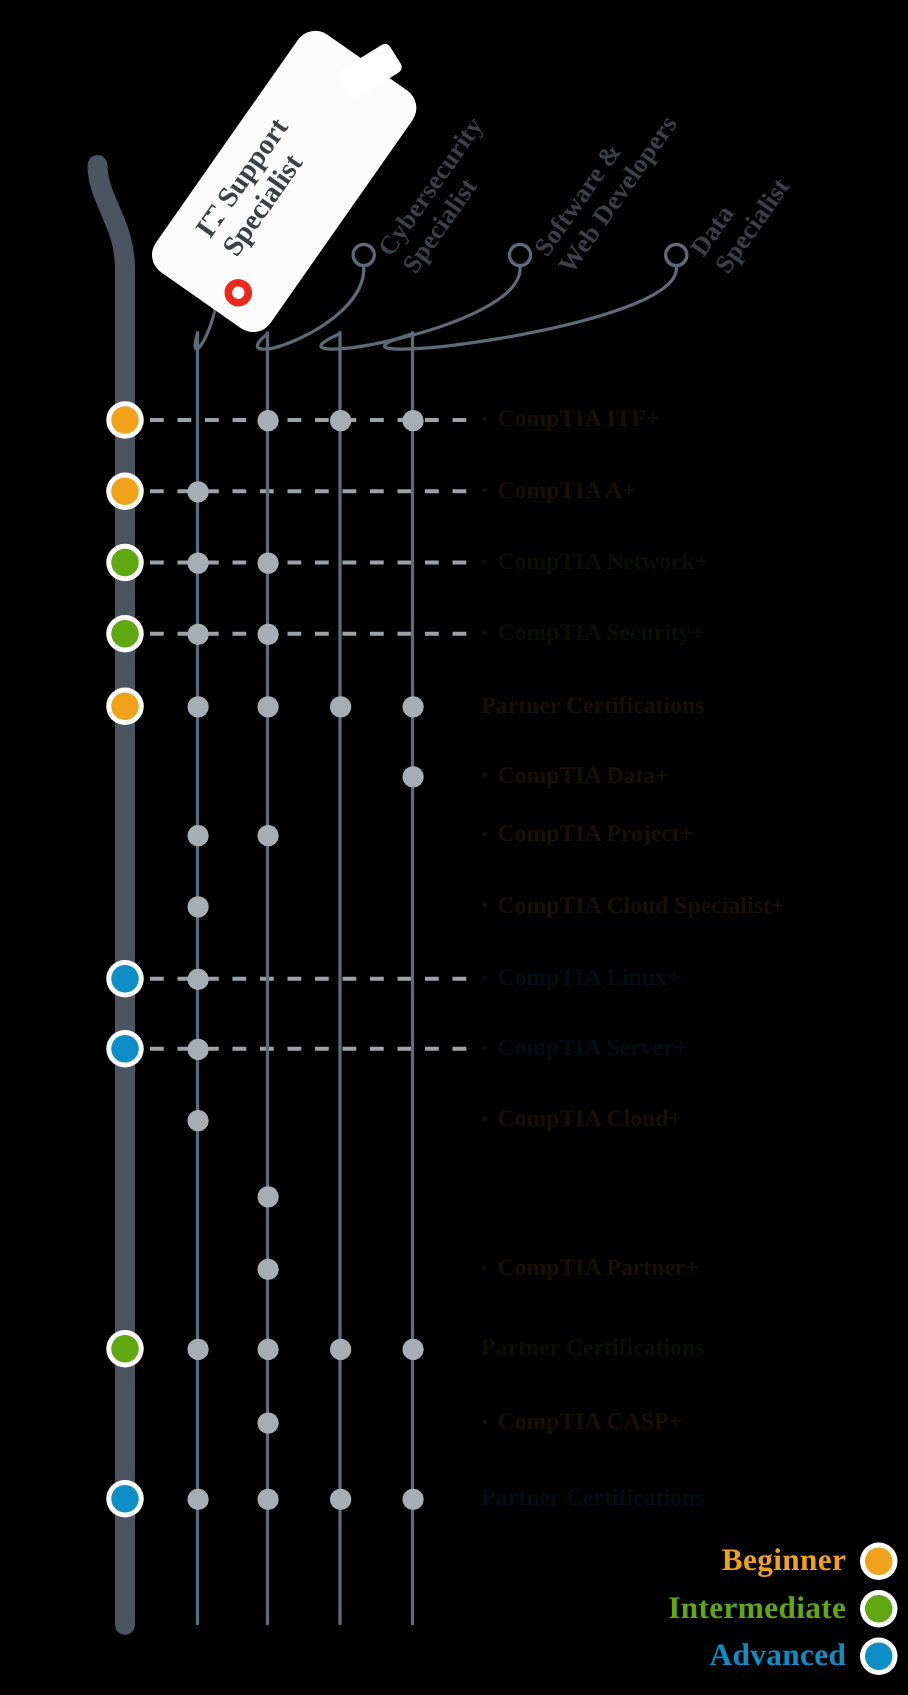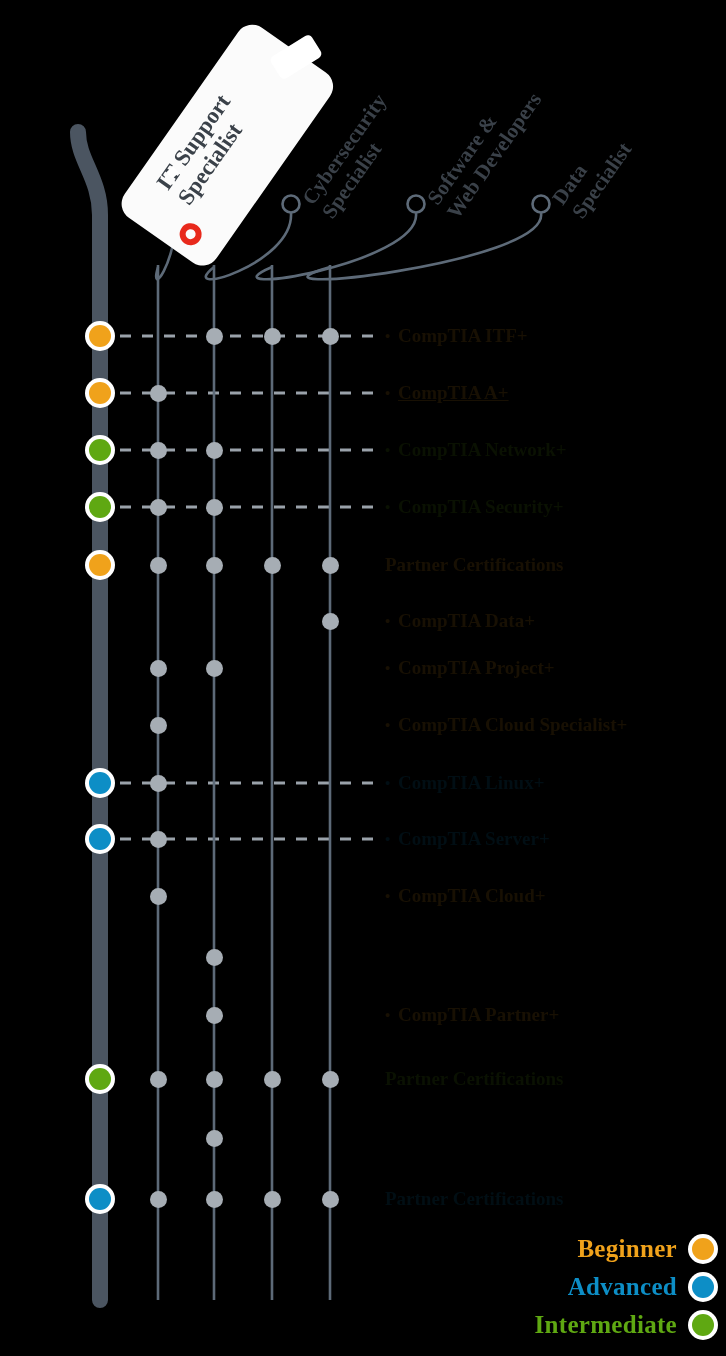--- a/index.html
+++ b/index.html
@@ -139,21 +139,21 @@
         <div class="dot" style="left: 205.5px; top: 4.5px; background: rgb(166, 173, 180);"></div>
         <div class="dot" style="left: 263.5px; top: 4.5px; background: rgb(166, 173, 180);"></div>
         <div class="dot" style="left: 321.5px; top: 4.5px; background: rgb(166, 173, 180);"></div>
         <div class="row-label sub" style="color: rgb(24, 16, 3);"><span class="bullet">•</span><span>CompTIA ITF+</span></div>
       </div>
       <div class="row" style="top: 380px; width: 726px;">
         <div class="node" style="left: 85px; top: -2px;">
           <i style="background: rgb(240, 162, 27);"></i>
         </div>
         <div class="dot" style="left: 149.5px; top: 4.5px; background: rgb(166, 173, 180);"></div>
-        <div class="row-label sub" style="color: rgb(24, 16, 3); text-decoration: underline;"><span class="bullet">•</span><span>CompTIA A+</span></div>
+        <div class="row-label sub" style="color: rgb(24, 16, 3);"><span class="bullet">•</span><span>CompTIA A+</span></div>
       </div>
       <div class="row" style="top: 437px; width: 726px;">
         <div class="node" style="left: 85px; top: -2px;">
           <i style="background: rgb(95, 168, 18);"></i>
         </div>
         <div class="dot" style="left: 149.5px; top: 4.5px; background: rgb(166, 173, 180);"></div>
         <div class="dot" style="left: 205.5px; top: 4.5px; background: rgb(166, 173, 180);"></div>
         <div class="row-label sub" style="color: rgb(10, 17, 2);"><span class="bullet">•</span><span>CompTIA Network+</span></div>
       </div>
       <div class="row" style="top: 494px; width: 726px;">
@@ -217,20 +217,21 @@
           <i style="background: rgb(95, 168, 18);"></i>
         </div>
         <div class="dot" style="left: 149.5px; top: 4.5px; background: rgb(166, 173, 180);"></div>
         <div class="dot" style="left: 205.5px; top: 4.5px; background: rgb(166, 173, 180);"></div>
         <div class="dot" style="left: 263.5px; top: 4.5px; background: rgb(166, 173, 180);"></div>
         <div class="dot" style="left: 321.5px; top: 4.5px; background: rgb(166, 173, 180);"></div>
         <div class="row-label" style="color: rgb(10, 17, 2);"><span>Partner Certifications</span></div>
       </div>
       <div class="row" style="top: 1125px; width: 726px;">
         <div class="dot" style="left: 205.5px; top: 4.5px; background: rgb(166, 173, 180);"></div>
+        <div class="row-label sub" style="color: rgb(24, 16, 3);"><span class="bullet">•</span><span>CompTIA CASP+</span></div>
       </div>
       <div class="row" style="top: 1186px; width: 726px;">
         <div class="node" style="left: 85px; top: -2px;">
           <i style="background: rgb(13, 142, 198);"></i>
         </div>
         <div class="dot" style="left: 149.5px; top: 4.5px; background: rgb(166, 173, 180);"></div>
         <div class="dot" style="left: 205.5px; top: 4.5px; background: rgb(166, 173, 180);"></div>
         <div class="dot" style="left: 263.5px; top: 4.5px; background: rgb(166, 173, 180);"></div>
         <div class="dot" style="left: 321.5px; top: 4.5px; background: rgb(166, 173, 180);"></div>
         <div class="row-label" style="color: rgb(1, 14, 20);"><span>Partner Certifications</span></div>
@@ -238,26 +239,26 @@
     </div>
 
   <div id="legend">
       <div class="lg">
         <b style="color: rgb(240, 162, 27);">Beginner</b>
         <span class="sw">
           <i style="background: rgb(240, 162, 27);"></i>
         </span>
       </div>
       <div class="lg">
+        <b style="color: rgb(95, 168, 18);">Intermediate</b>
+        <span class="sw">
+          <i style="background: rgb(95, 168, 18);"></i>
+        </span>
+      </div>
+      <div class="lg">
         <b style="color: rgb(13, 142, 198);">Advanced</b>
         <span class="sw">
           <i style="background: rgb(13, 142, 198);"></i>
         </span>
       </div>
-      <div class="lg">
-        <b style="color: rgb(95, 168, 18);">Intermediate</b>
-        <span class="sw">
-          <i style="background: rgb(95, 168, 18);"></i>
-        </span>
-      </div>
     </div>
 
 </div>
 
 </body></html>

